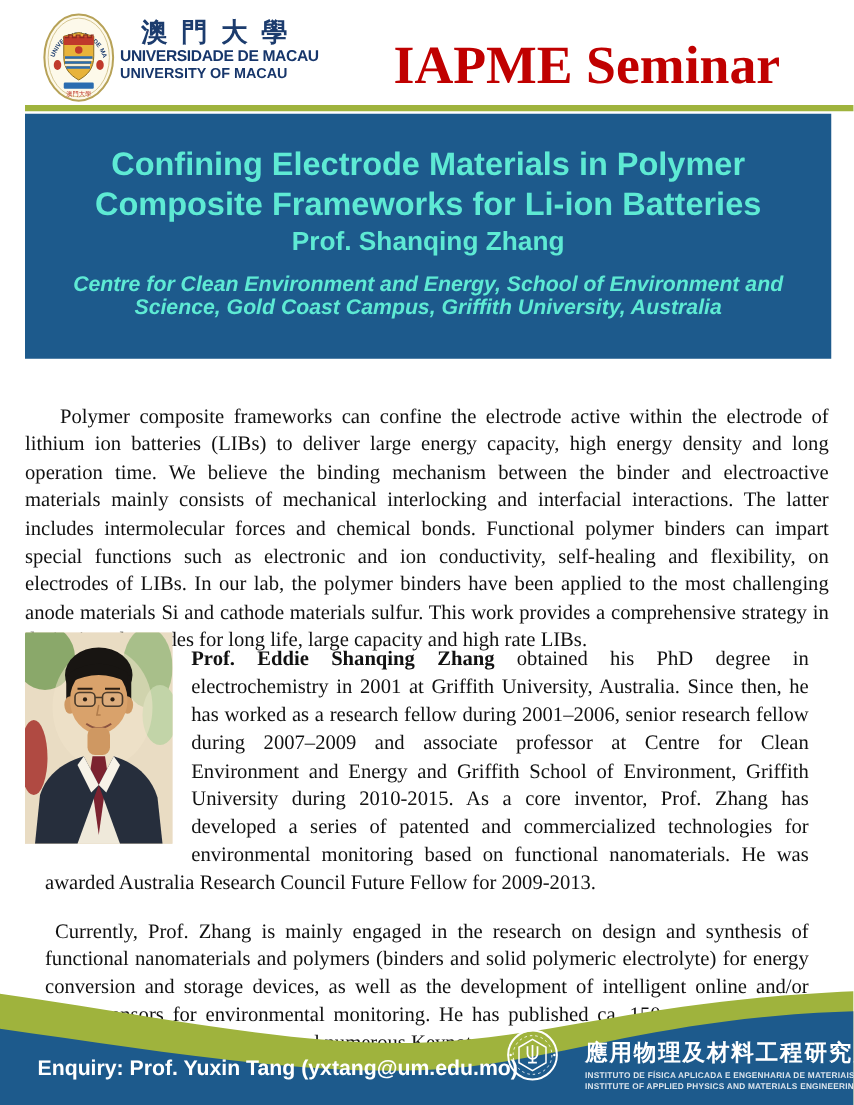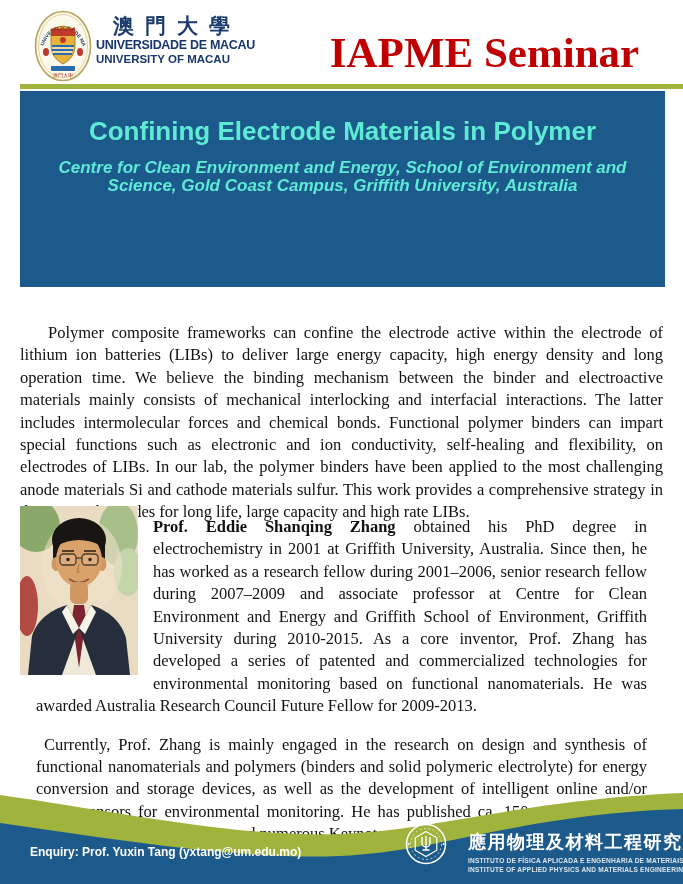--- a/index.html
+++ b/index.html
@@ -15,21 +15,21 @@
   }
   .uni-pt{
     position:absolute;left:96px;top:38px;width:140px;text-align:center;
     font-size:12.5px;font-weight:bold;color:#17366b;letter-spacing:-0.3px;white-space:nowrap;
   }
   .uni-en{
     position:absolute;left:96px;top:53px;width:140px;
     font-size:11.5px;font-weight:bold;color:#17366b;white-space:nowrap;
   }
   .seminar-title{
-    position:absolute;left:297px;top:28px;width:375px;text-align:center;
+    position:absolute;left:282px;top:28px;width:375px;text-align:center;
     font-family:"Liberation Serif",serif;font-weight:bold;font-size:43px;
     color:#c00000;white-space:nowrap;
   }
   .green-rule{position:absolute;left:20px;top:84px;width:663px;height:5px;background:#9fb33d;}
   
   .banner{
     position:absolute;left:20px;top:91px;width:645px;height:196px;
     background:#1d5a8c;color:#5eead4;text-align:center;
   }
   .banner .title{font-size:26px;font-weight:bold;line-height:32px;margin-top:24px;}
@@ -53,21 +53,21 @@
   .bio p{margin:16px;}
   .photo{
     float:left;width:118px;height:169px;margin:6px 15px 12px 0;
     background:#e9dcc3;display:block;
   }
   .bio .bold-name{font-weight:bold;}
   .bio .para2{text-indent:8px;}
   
   .footer-waves{position:absolute;left:0;bottom:0;width:683px;height:94px;}
   .enquiry{
-    position:absolute;left:30px;top:845px;font-size:12px;font-weight:bold;
+    position:absolute;left:30px;top:845px;font-size:17px;font-weight:bold;
     color:#ffffff;white-space:nowrap;
   }
   .inst-logo{position:absolute;left:405px;top:823px;width:42px;height:42px;}
   .inst-text{position:absolute;left:468px;top:830px;width:212px;color:#ffffff;}
   .inst-cn{font-size:18px;font-weight:bold;letter-spacing:1.5px;white-space:nowrap;}
   .inst-pt,.inst-en{
     font-size:6.6px;font-weight:bold;color:#dbe4ec;margin-top:2.5px;
     letter-spacing:0.2px;white-space:nowrap;
   }
 </style>
@@ -100,21 +100,23 @@
     <div class="uni-pt">UNIVERSIDADE DE MACAU</div>
     <div class="uni-en">UNIVERSITY OF MACAU</div>
     <div class="seminar-title">IAPME Seminar</div>
   </div>
 
   <div class="green-rule"></div>
 
   <div class="banner">
     <div class="title">
       <div>Confining Electrode Materials in Polymer</div>
+      <div>Composite Frameworks for Li-ion Batteries</div>
     </div>
+    <div class="speaker">Prof. Shanqing Zhang</div>
     <div class="affil">Centre for Clean Environment and Energy, School of Environment and Science, Gold Coast Campus, Griffith University, Australia</div>
   </div>
 
   <p class="abstract">Polymer composite frameworks can confine the electrode active within the electrode of lithium ion batteries (LIBs) to deliver large energy capacity, high energy density and long operation time. We believe the binding mechanism between the binder and electroactive materials mainly consists of mechanical interlocking and interfacial interactions. The latter includes intermolecular forces and chemical bonds. Functional polymer binders can impart special functions such as electronic and ion conductivity, self-healing and flexibility, on electrodes of LIBs. In our lab, the polymer binders have been applied to the most challenging anode materials Si and cathode materials sulfur. This work provides a comprehensive strategy in designing electrodes for long life, large capacity and high rate LIBs.</p>
 
   <div class="bio">
     <svg class="photo" viewBox="0 0 118 169">
       <rect width="118" height="169" fill="#e9dcc3"></rect>
       <ellipse cx="16" cy="20" rx="24" ry="26" fill="#8aa86a"></ellipse>
       <ellipse cx="98" cy="28" rx="20" ry="32" fill="#a8bf8a"></ellipse>

